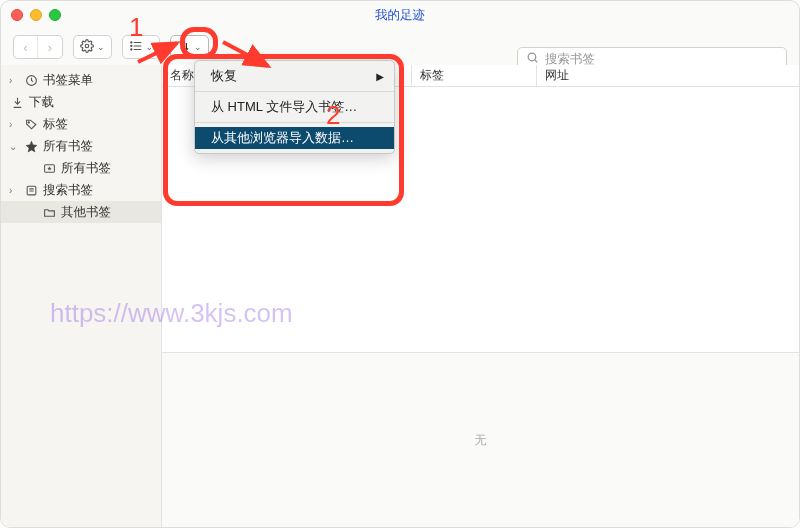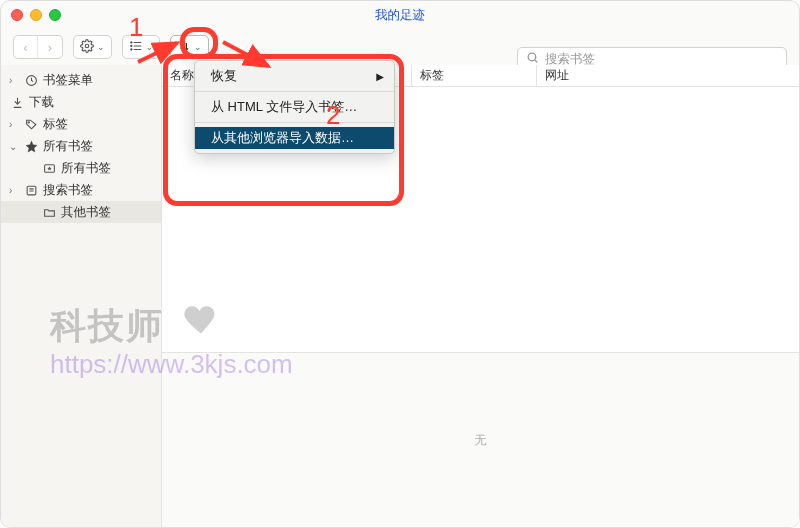--- a/index.html
+++ b/index.html
@@ -240,22 +240,14 @@
 <svg class="arrow-svg" style="top:38px; left:220px;" width="56" height="36">
   <defs>
       <marker id="ah2" markerWidth="8" markerHeight="8" refX="6" refY="3" orient="auto">
         <path d="M0,0 L7,3 L0,6 z" fill="#ff3b30"></path>
       </marker>
     </defs>
   <line x1="3" y1="4" x2="48" y2="28" stroke="#ff3b30" stroke-width="4" marker-end="url(#ah2)"></line>
 </svg>
 
 <div class="watermark">
-  <div class="wm-line1">
-    <span>科技师</span>
-    <span class="wm-heart">
-      <svg width="38" height="38" viewBox="0 0 24 24" fill="#555">
-          <path d="M12 21s-8-6-10-10c-1.5-3 .5-7 4.5-7 2 0 3.5 1.3 4.5 3 1-1.7 2.5-3 4.5-3 4 0 6 4 4.5 7-2 4-8 10-8 10z"></path>
-        </svg>
-    </span>
-  </div>
   <div class="wm-line2">https://www.3kjs.com</div>
 </div>
 
 </body></html>

